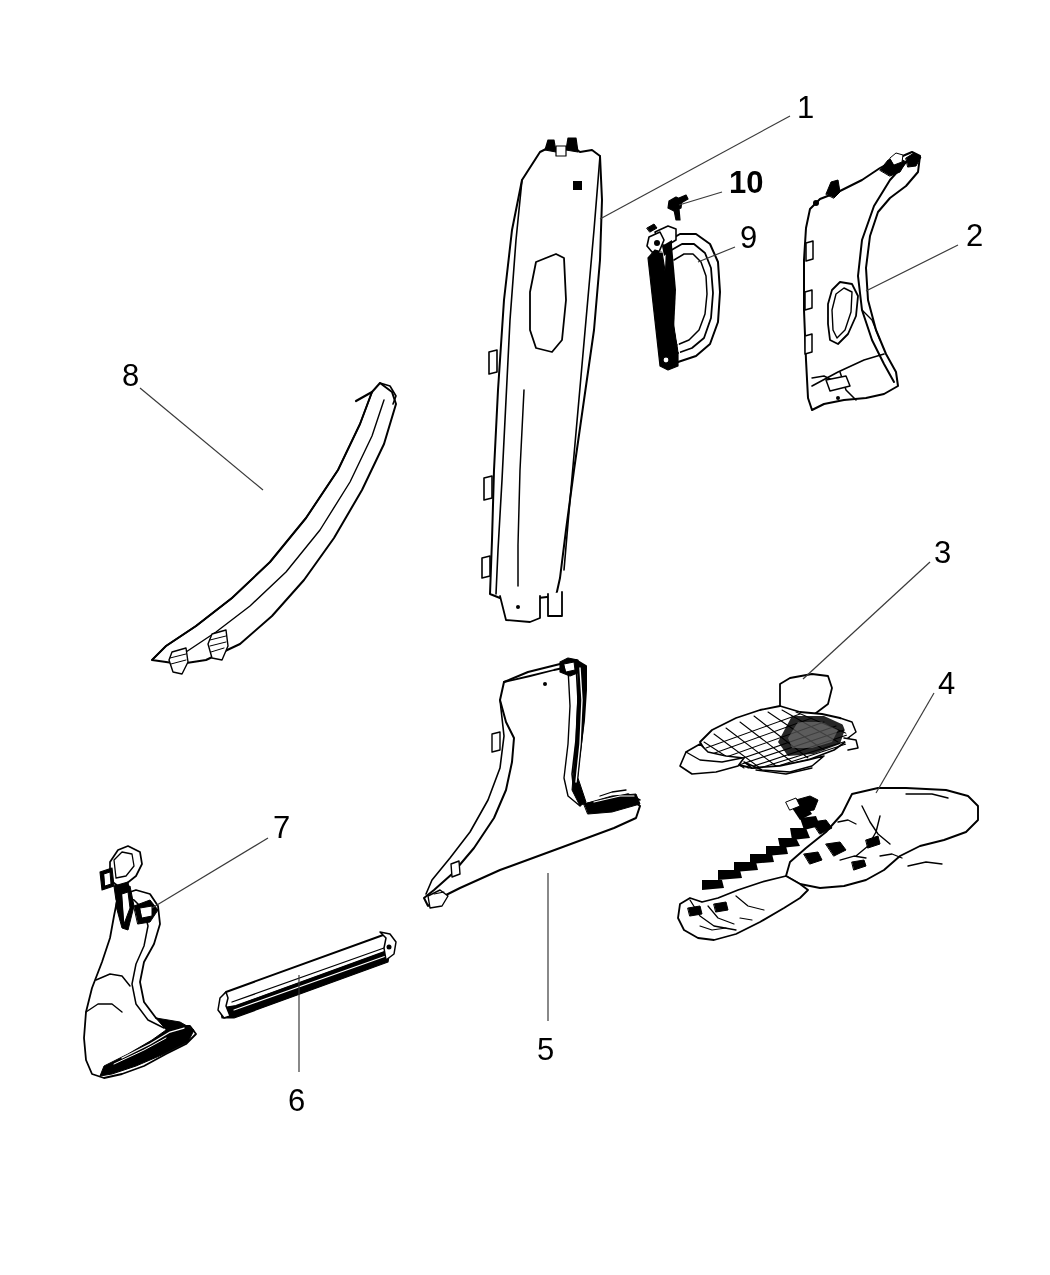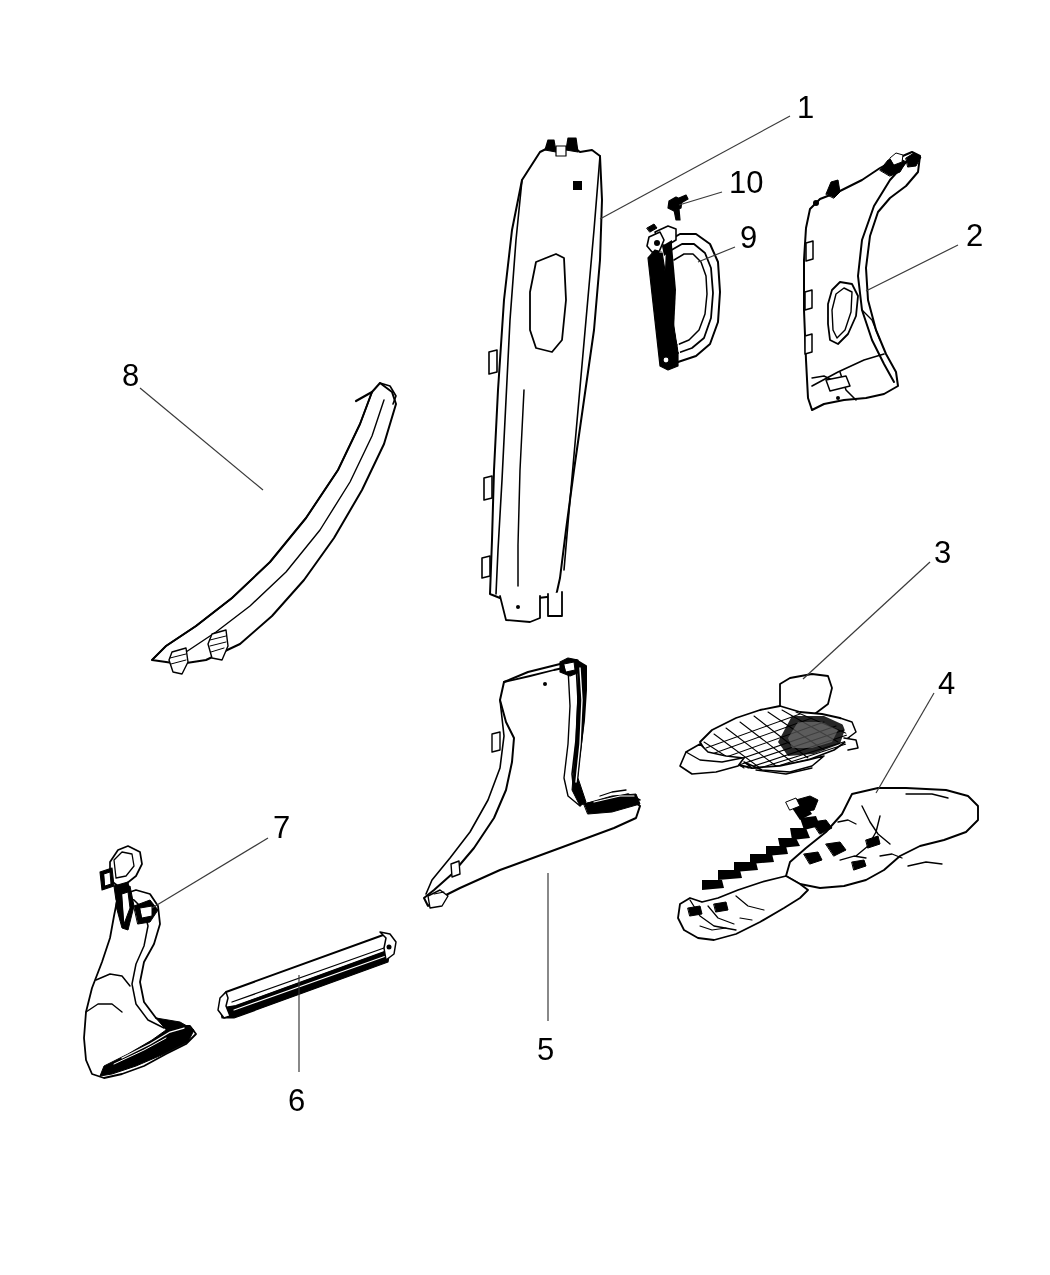--- a/index.html
+++ b/index.html
@@ -340,16 +340,16 @@
   <div id="callout-layer">
       <div class="callout" style="left: 797px; top: 92px;">1</div>
       <div class="callout" style="left: 966px; top: 220px;">2</div>
       <div class="callout" style="left: 934px; top: 537px;">3</div>
       <div class="callout" style="left: 938px; top: 668px;">4</div>
       <div class="callout" style="left: 537px; top: 1034px;">5</div>
       <div class="callout" style="left: 288px; top: 1085px;">6</div>
       <div class="callout" style="left: 273px; top: 812px;">7</div>
       <div class="callout" style="left: 122px; top: 360px;">8</div>
       <div class="callout" style="left: 740px; top: 222px;">9</div>
-      <div class="callout" style="left: 729px; top: 167px;">10</div>
+      <div class="callout" style="left: 729px; top: 167px; font-weight: bold;">10</div>
     </div>
 
 </div>
 
 </body></html>

